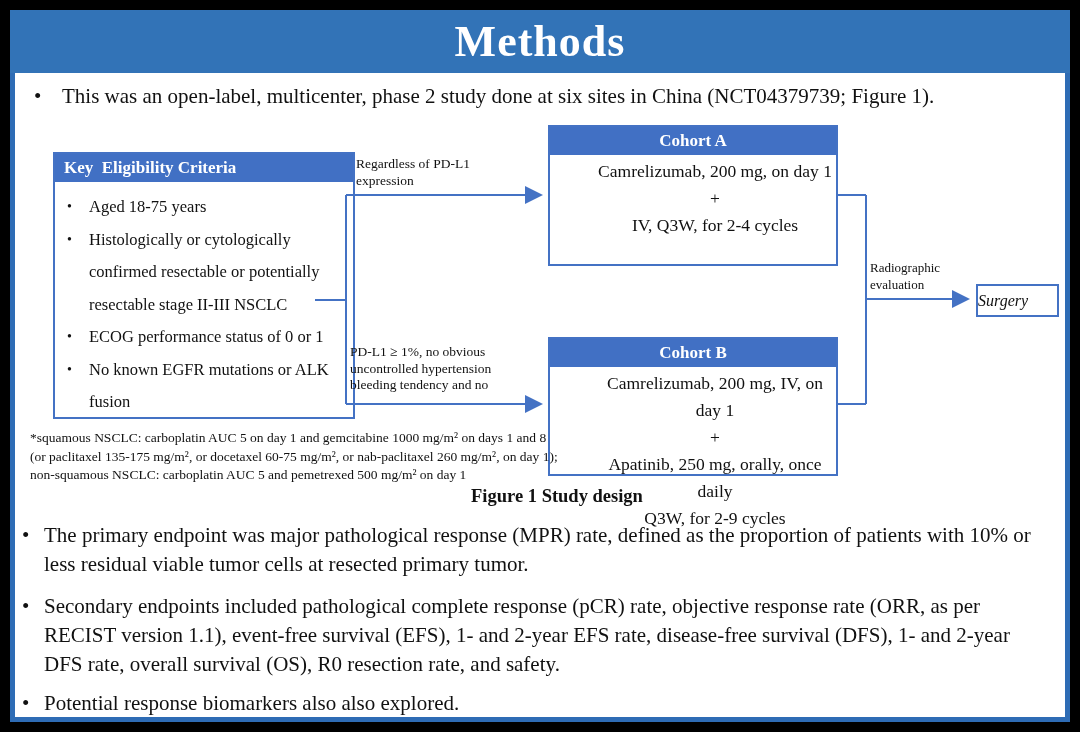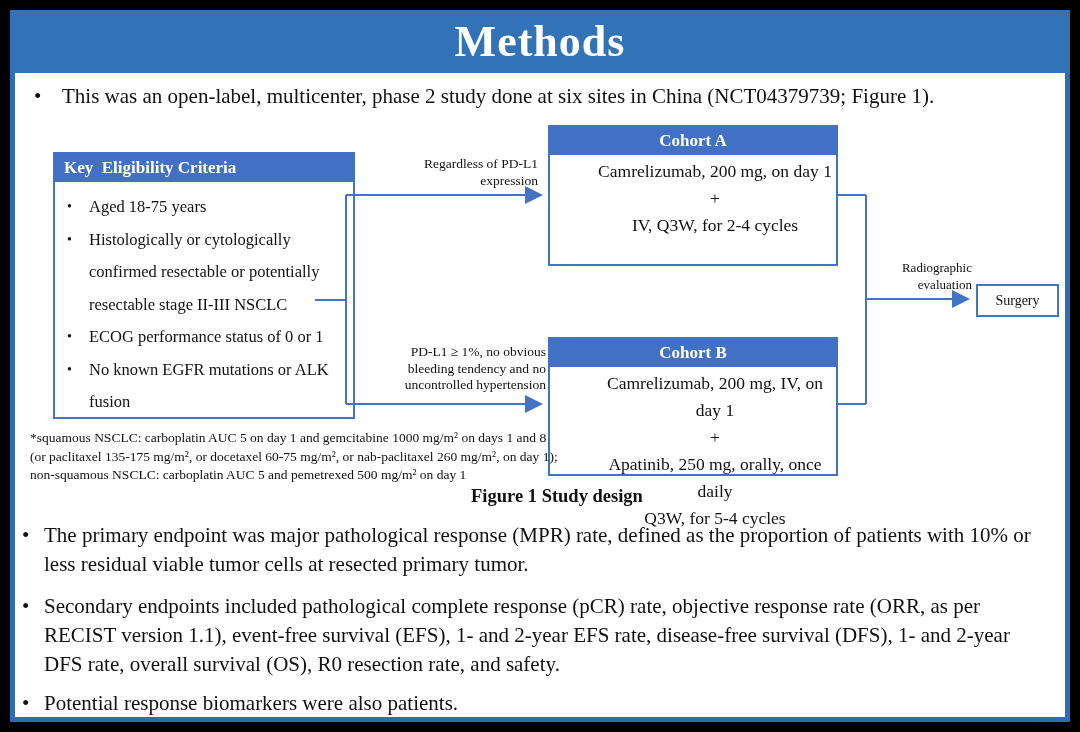--- a/index.html
+++ b/index.html
@@ -62,25 +62,26 @@
   .cohort{width:290px;}
   .cohort .hd{justify-content:center;}
   .cohort-a{left:548px;top:125px;height:141px;}
   .cohort-b{left:548px;top:337px;height:139px;}
   .cohort .body{padding-top:3px;margin-left:44px;}
   .cohort .ln{
     text-align:center;font-size:17.5px;line-height:27px;
   }
   .surgery{
     left:976px;top:284px;width:83px;height:33px;
-    display:flex;align-items:center;justify-content:center;
-    font-size:14px;
+    display:flex;align-items:center;
+    font-size:16px;
+    font-style:italic;
   }
   .flabel{
-    position:absolute;text-align:right;
+    position:absolute;text-align:left;
     font-size:13.5px;line-height:16.5px;
   }
   .lbl-top{left:356px;top:156px;width:182px;}
   .lbl-bottom{left:350px;top:344px;width:196px;}
   .lbl-eval{left:870px;top:260px;width:102px;font-size:13px;}
   .footnote{
     position:absolute;left:14px;top:429px;width:532px;
     font-size:13.5px;line-height:18.5px;margin-left:16px;
   }
   .caption{
@@ -134,40 +135,40 @@
   </div>
 </div>
 
 <div class="flabel lbl-top">
   <div>Regardless  of PD-L1</div>
   <div>expression</div>
 </div>
 
 <div class="flabel lbl-bottom">
   <div>PD-L1 ≥ 1%, no obvious</div>
+  <div>uncontrolled hypertension</div>
   <div>bleeding tendency and no</div>
-  <div>uncontrolled hypertension</div>
 </div>
 
 <div class="fig-box cohort cohort-a">
   <div class="hd">Cohort A</div>
   <div class="body">
     <div class="ln">Camrelizumab, 200 mg, on day 1</div>
     <div class="ln">+</div>
     <div class="ln">IV, Q3W, for 2-4 cycles</div>
   </div>
 </div>
 
 <div class="fig-box cohort cohort-b">
   <div class="hd">Cohort B</div>
   <div class="body">
     <div class="ln">Camrelizumab, 200 mg, IV, on day 1</div>
     <div class="ln">+</div>
     <div class="ln">Apatinib, 250 mg, orally, once daily</div>
-    <div class="ln">Q3W, for 5-4 cycles</div>
+    <div class="ln">Q3W, for 2-9 cycles</div>
   </div>
 </div>
 
 <div class="flabel lbl-eval">
   <div>Radiographic</div>
   <div>evaluation</div>
 </div>
 
 <div class="fig-box surgery">
   <span>Surgery</span>
@@ -182,14 +183,14 @@
   <span>The primary endpoint was major pathological response (MPR) rate, defined as the proportion of patients with 10% or less residual viable tumor cells at resected primary tumor.</span>
 </div>
 
 <div class="bullet b3">
   <span class="dot">•</span>
   <span>Secondary endpoints included pathological complete response (pCR) rate, objective response rate (ORR, as per RECIST version 1.1), event-free survival (EFS), 1- and 2-year EFS rate, disease-free survival (DFS), 1- and 2-year DFS rate, overall survival (OS), R0 resection rate, and safety.</span>
 </div>
 
 <div class="bullet b4">
   <span class="dot">•</span>
-  <span>Potential response biomarkers were also patients.</span>
+  <span>Potential response biomarkers also also explored.</span>
 </div>
 
 </body></html>

